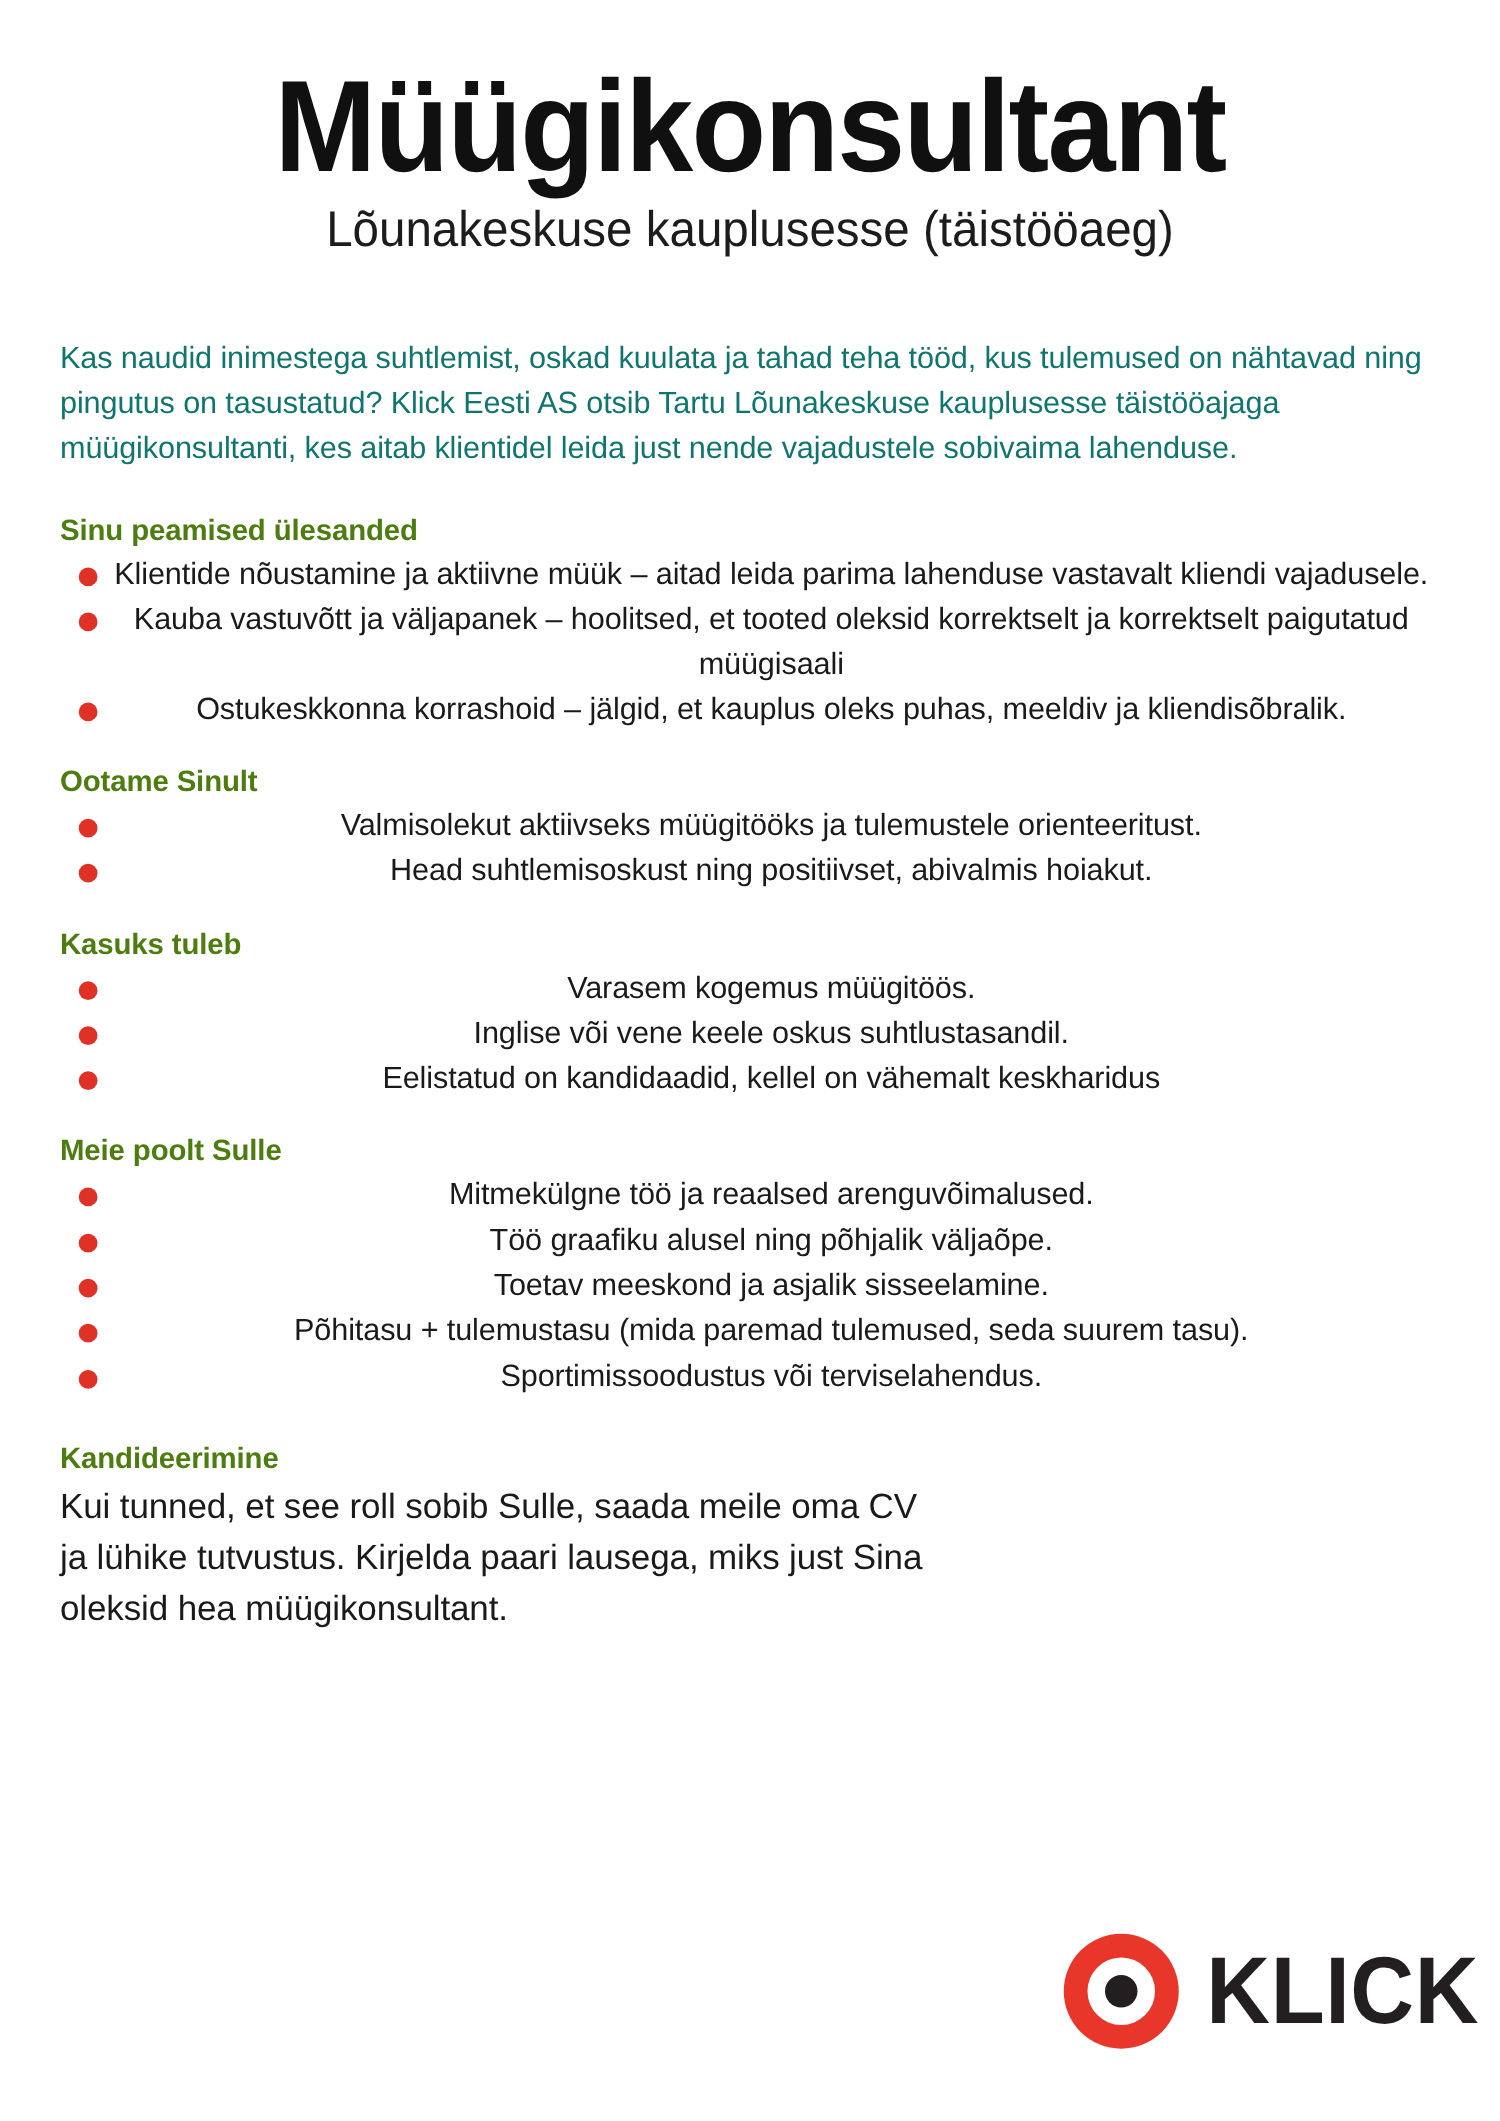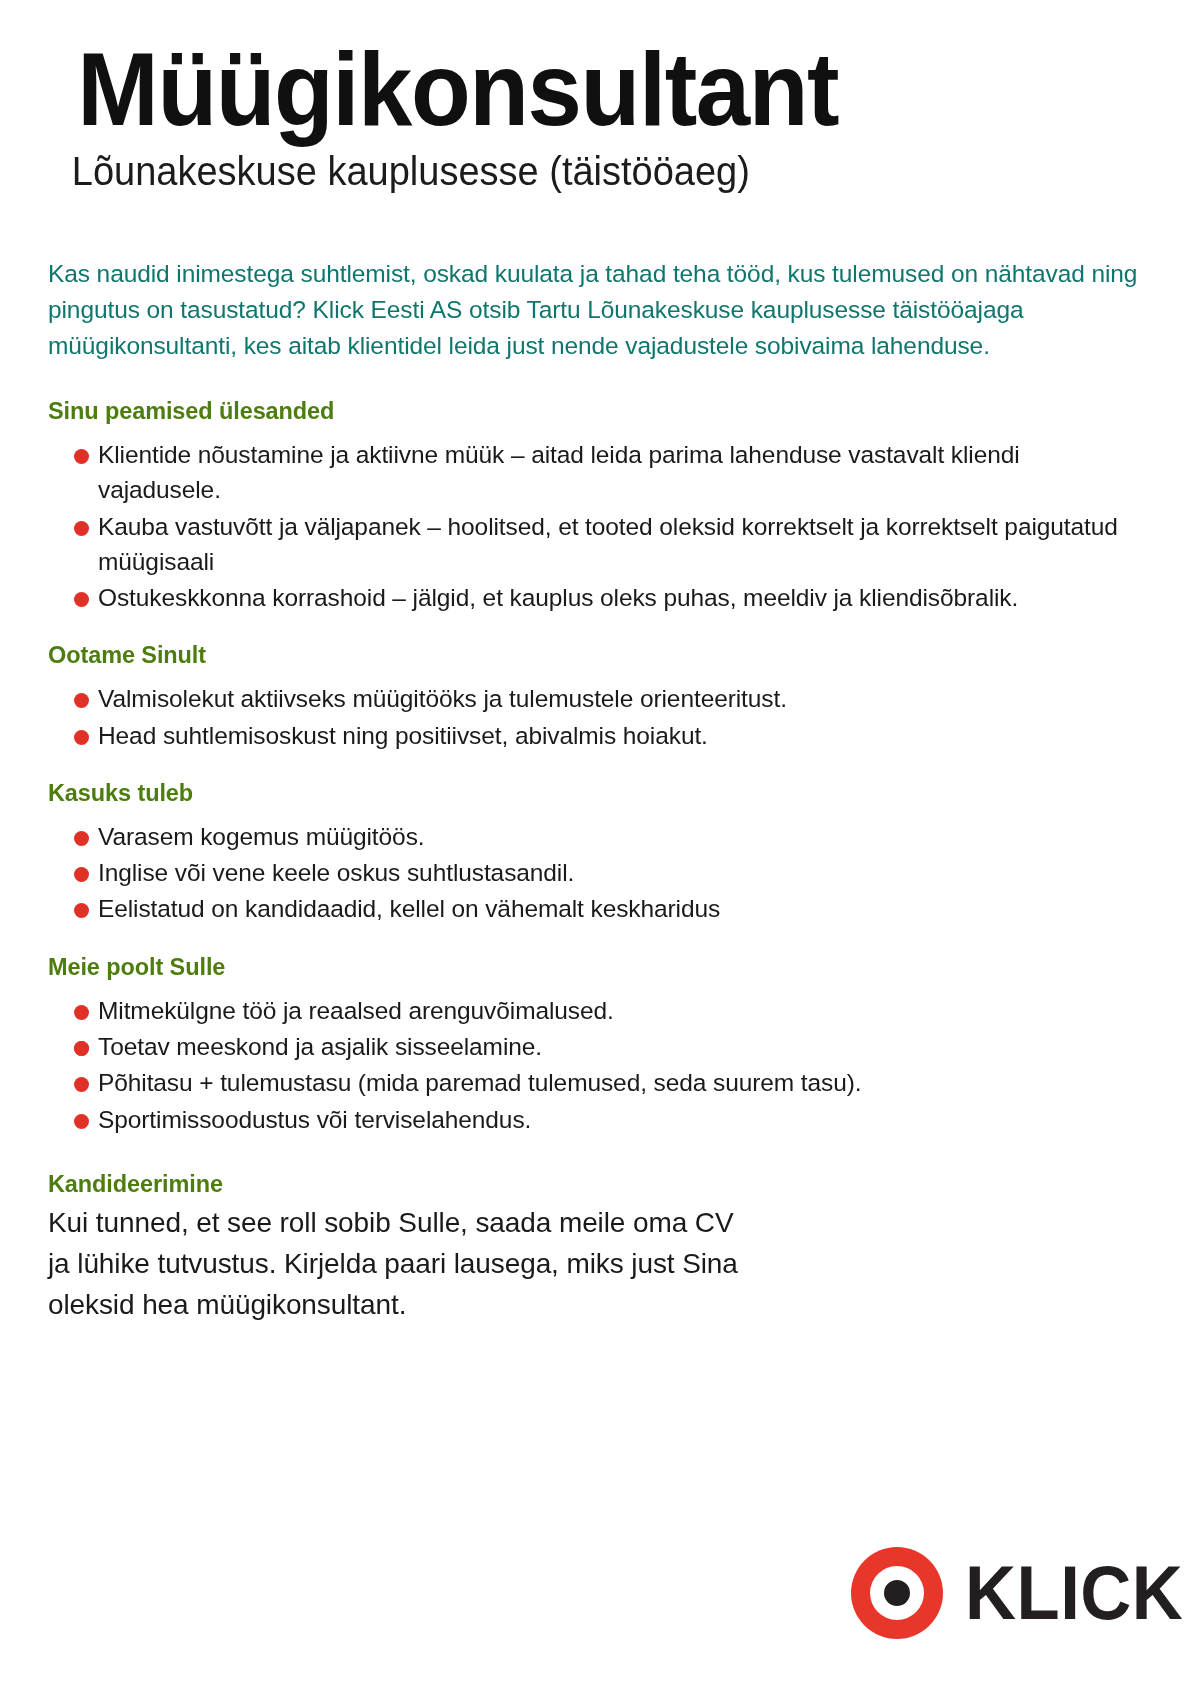--- a/index.html
+++ b/index.html
@@ -18,22 +18,22 @@
     position: relative;
     width: 1200px;
     height: 1697px;
     background: #ffffff;
     box-sizing: border-box;
     padding: 0 44px;
   }
 
   
   .header {
-    padding-top: 36px;
-    text-align: left;
+    padding-top: 49px;
+    text-align: center;
   }
   .job-title {
     font-size: 104px;
     line-height: 1.02;
     font-weight: 700;
     letter-spacing: -1.5px;
     color: #101010;
     transform: scaleX(0.94);
     transform-origin: center top;
     white-space: nowrap;
@@ -67,22 +67,23 @@
   }
   .section-heading {
     font-size: 23.5px;
     font-weight: 700;
     color: #4d7c0f;
     margin: 0 0 4px 0;
     letter-spacing: -0.1px;
   }
   ul.bullets {
     list-style: none;
-    margin: 12px;
+    margin: 1px;
     padding: 0;
+    text-align: center;
   }
   ul.bullets li {
     position: relative;
     padding-left: 38px;
     font-size: 24.5px;
     line-height: 1.44;
     color: #1a1a1a;
     margin-bottom: 1px;
     letter-spacing: -0.1px;
   }
@@ -193,21 +194,21 @@
           <ul class="bullets">
             <li><span class="dot"></span><span>Varasem kogemus müügitöös.</span></li>
             <li><span class="dot"></span><span>Inglise või vene keele oskus suhtlustasandil.</span></li>
             <li><span class="dot"></span><span>Eelistatud on kandidaadid, kellel on vähemalt keskharidus</span></li>
           </ul>
         </div>
         <div class="section">
           <div class="section-heading">Meie poolt Sulle</div>
           <ul class="bullets">
             <li><span class="dot"></span><span>Mitmekülgne töö ja reaalsed arenguvõimalused.</span></li>
-            <li><span class="dot"></span></li>
+            <li><span class="dot"></span><span>Töö graafiku alusel ning põhjalik väljaõpe.</span></li>
             <li><span class="dot"></span><span>Toetav meeskond ja asjalik sisseelamine.</span></li>
             <li><span class="dot"></span><span>Põhitasu + tulemustasu (mida paremad tulemused, seda suurem tasu).</span></li>
             <li><span class="dot"></span><span>Sportimissoodustus või terviselahendus.</span></li>
           </ul>
         </div>
       </div>
 
     <div class="apply-section">
       <div class="section-heading">Kandideerimine</div>
       <p class="closing">Kui tunned, et see roll sobib Sulle, saada meile oma CV ja lühike tutvustus. Kirjelda paari lausega, miks just Sina oleksid hea müügikonsultant.</p>

